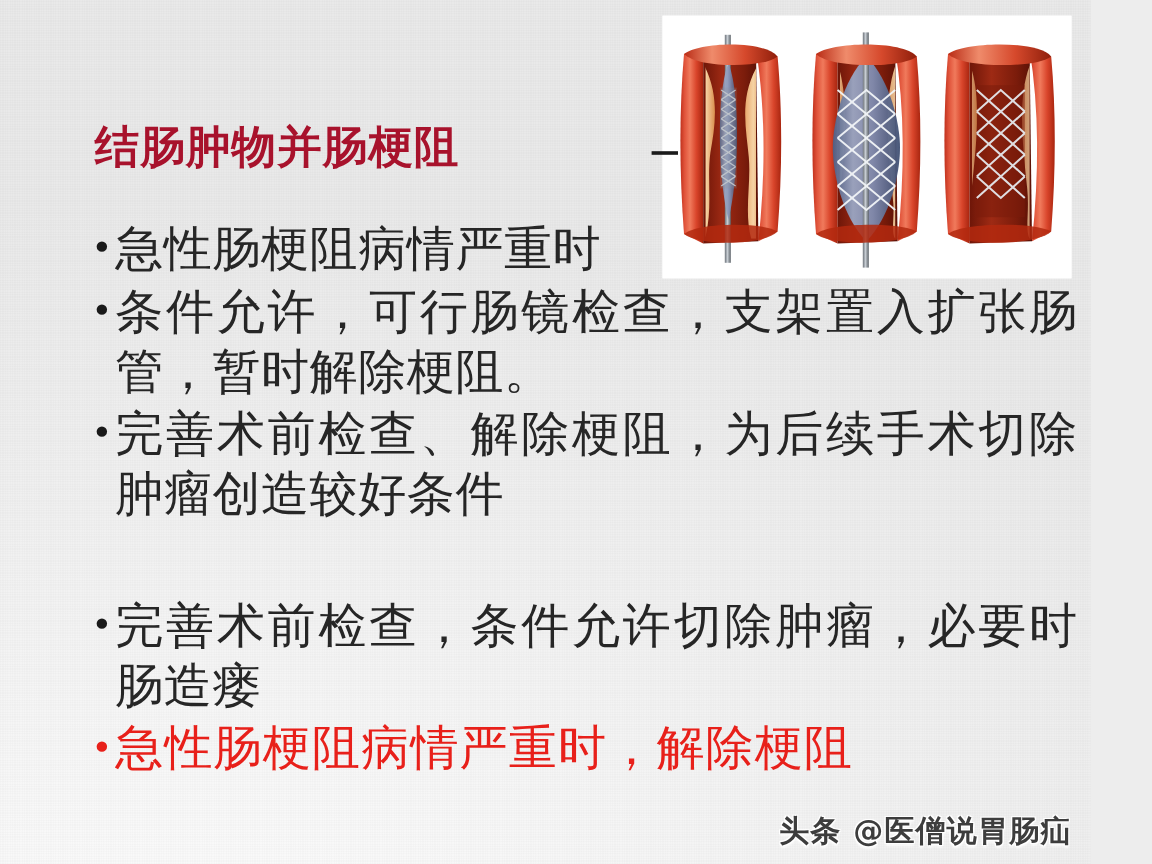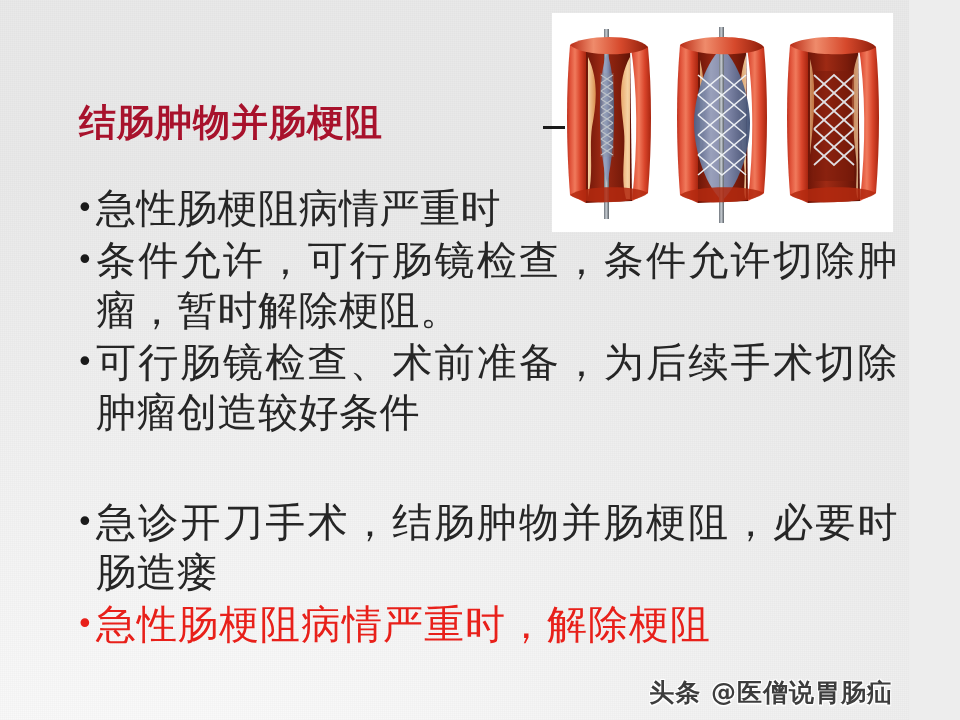--- a/index.html
+++ b/index.html
@@ -271,31 +271,31 @@
 
   <div class="bullets">
 
     <div class="bullet">
       <span class="bullet-dot">•</span>
       <span class="bullet-text">急性肠梗阻病情严重时</span>
     </div>
 
     <div class="bullet">
       <span class="bullet-dot">•</span>
-      <span class="bullet-text">条件允许，可行肠镜检查，条件允许切除肿瘤，暂时解除梗阻。</span>
+      <span class="bullet-text">条件允许，可行肠镜检查，支架置入扩张肠管，暂时解除梗阻。</span>
     </div>
 
     <div class="bullet">
       <span class="bullet-dot">•</span>
-      <span class="bullet-text">可行肠镜检查、术前准备，为后续手术切除肿瘤创造较好条件</span>
+      <span class="bullet-text">完善术前检查、解除梗阻，为后续手术切除肿瘤创造较好条件</span>
     </div>
 
     <div class="bullet spacer-before">
       <span class="bullet-dot">•</span>
-      <span class="bullet-text">急诊开刀手术，结肠肿物并肠梗阻，必要时肠造瘘</span>
+      <span class="bullet-text">完善术前检查，条件允许切除肿瘤，必要时肠造瘘</span>
     </div>
 
     <div class="bullet accent">
       <span class="bullet-dot">•</span>
       <span class="bullet-text">急性肠梗阻病情严重时，解除梗阻</span>
     </div>
 
   </div>
 
   <div class="watermark">头条 @医僧说胃肠疝</div>

